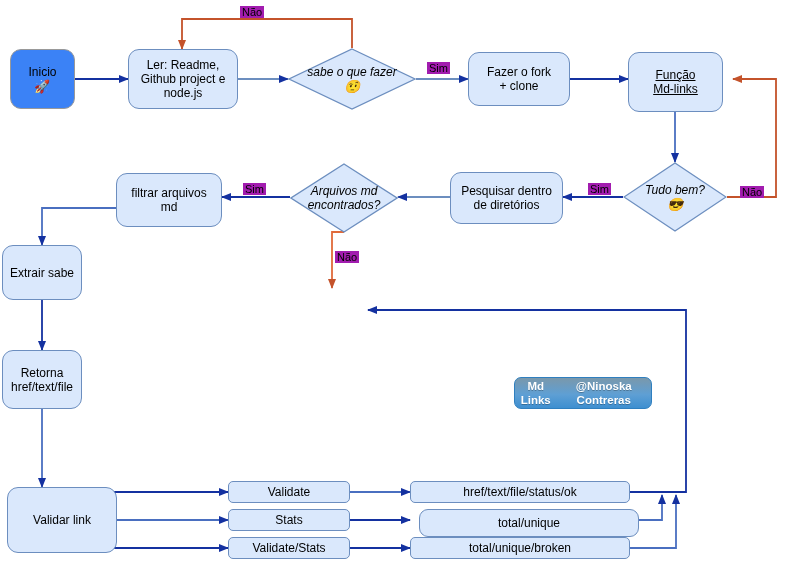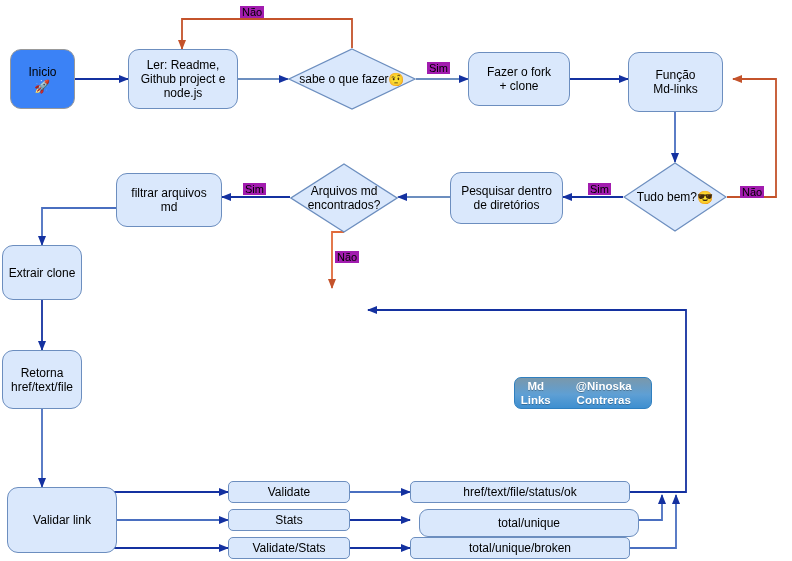--- a/index.html
+++ b/index.html
@@ -59,27 +59,28 @@
     width: 100%;
     height: 100%;
   }
   .diamond-label {
     position: absolute;
     left: 0;
     top: 0;
     width: 100%;
     height: 100%;
     display: flex;
-    flex-direction: row;
+    flex-direction: column;
     align-items: center;
     justify-content: center;
     text-align: center;
     font-size: 12px;
     color: #000000;
     line-height: 14px;
+    font-style: italic;
   }
   .emoji {
     font-size: 13px;
     line-height: 15px;
   }
   .edge-label {
     position: absolute;
     font-size: 11px;
     color: #000000;
     background: #a21caf;
@@ -193,21 +194,21 @@
       <span class="emoji">🤨</span>
     </div>
   </div>
 
   <div class="node proc" style="left:468px; top:52px; width:102px; height:54px;">
     <span class="lbl" style="white-space:pre-line;">Fazer o fork
 + clone</span>
   </div>
 
   <div class="node proc" style="left:628px; top:52px; width:95px; height:60px;">
-    <span class="lbl" style="white-space:pre-line;">Função
+    <span class="lbl" style="white-space:pre-line;text-decoration:underline;">Função
 Md-links</span>
   </div>
 
   <div class="diamond-wrap" style="left:623px; top:162px; width:104px; height:70px;">
     <svg class="diamond-shape" viewBox="0 0 104 70" preserveAspectRatio="none">
       <polygon points="52,1 103,35 52,69 1,35" fill="#dae8fc" stroke="#6c8ebf" stroke-width="1.3"></polygon>
     </svg>
     <div class="diamond-label">
       <span class="lbl">Tudo bem?</span>
       <span class="emoji">😎</span>
@@ -228,21 +229,21 @@
 encontrados?</span>
     </div>
   </div>
 
   <div class="node proc" style="left:116px; top:173px; width:106px; height:54px;">
     <span class="lbl" style="white-space:pre-line;">filtrar arquivos
 md</span>
   </div>
 
   <div class="node proc" style="left:2px; top:245px; width:80px; height:55px;">
-    <span class="lbl">Extrair clone</span>
+    <span class="lbl">Extrair sabe</span>
   </div>
 
 
   <div class="node proc" style="left:2px; top:350px; width:80px; height:59px;">
     <span class="lbl" style="white-space:pre-line;">Retorna
 href/text/file</span>
   </div>
 
   <div class="node proc" style="left:7px; top:487px; width:110px; height:66px;">
     <span class="lbl">Validar link</span>

